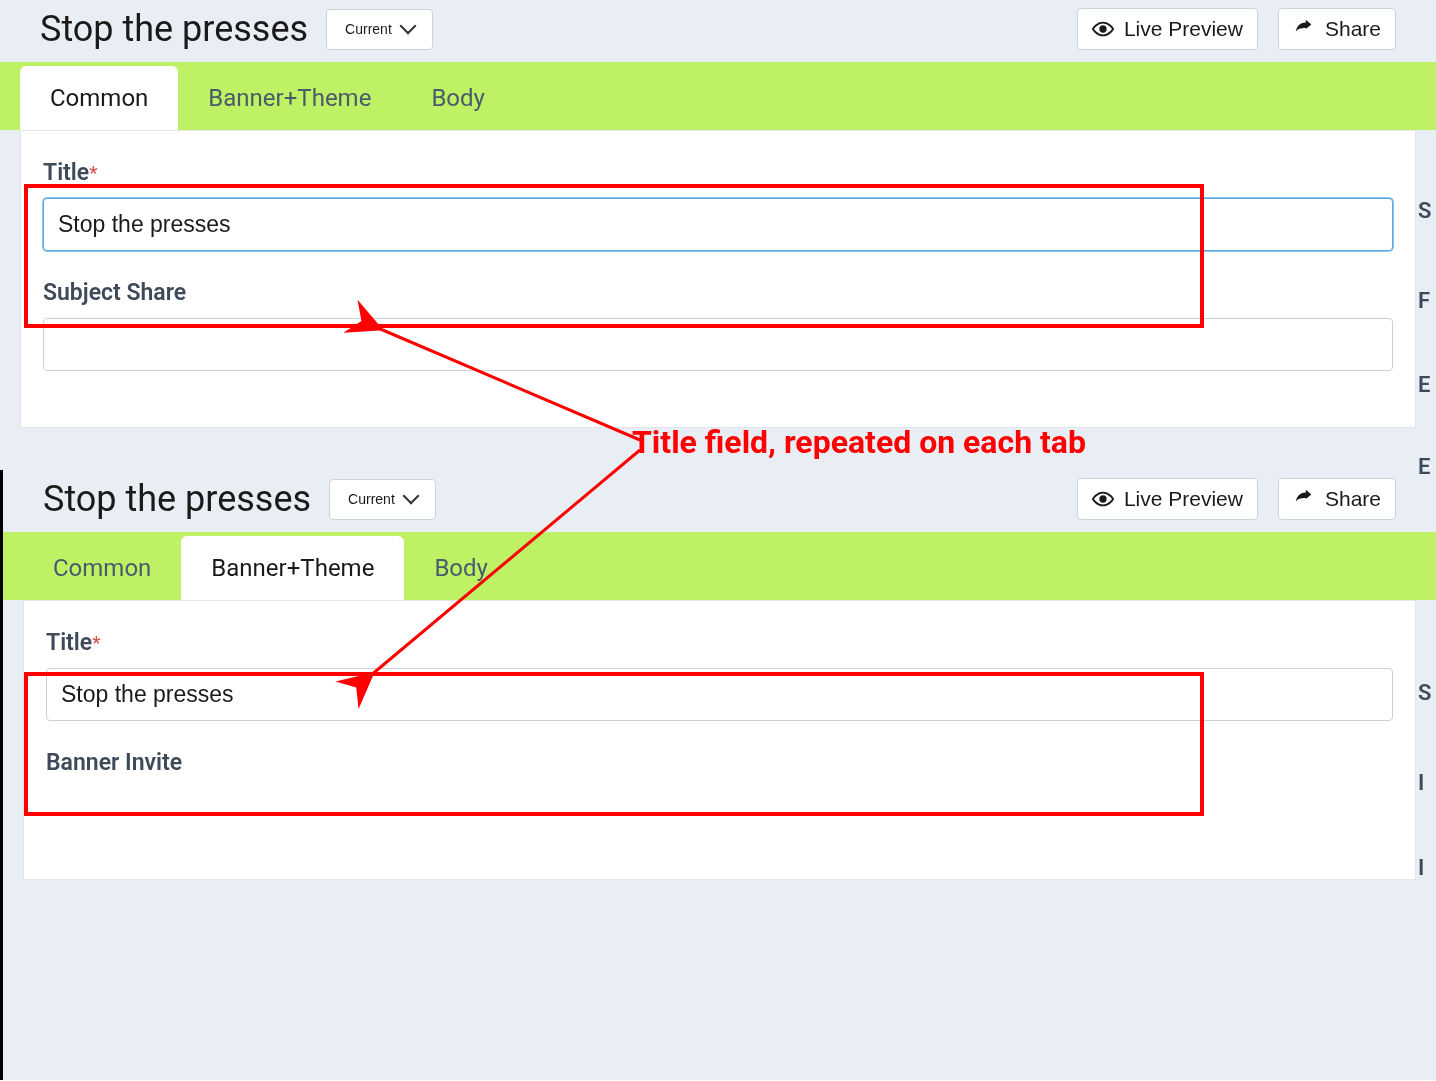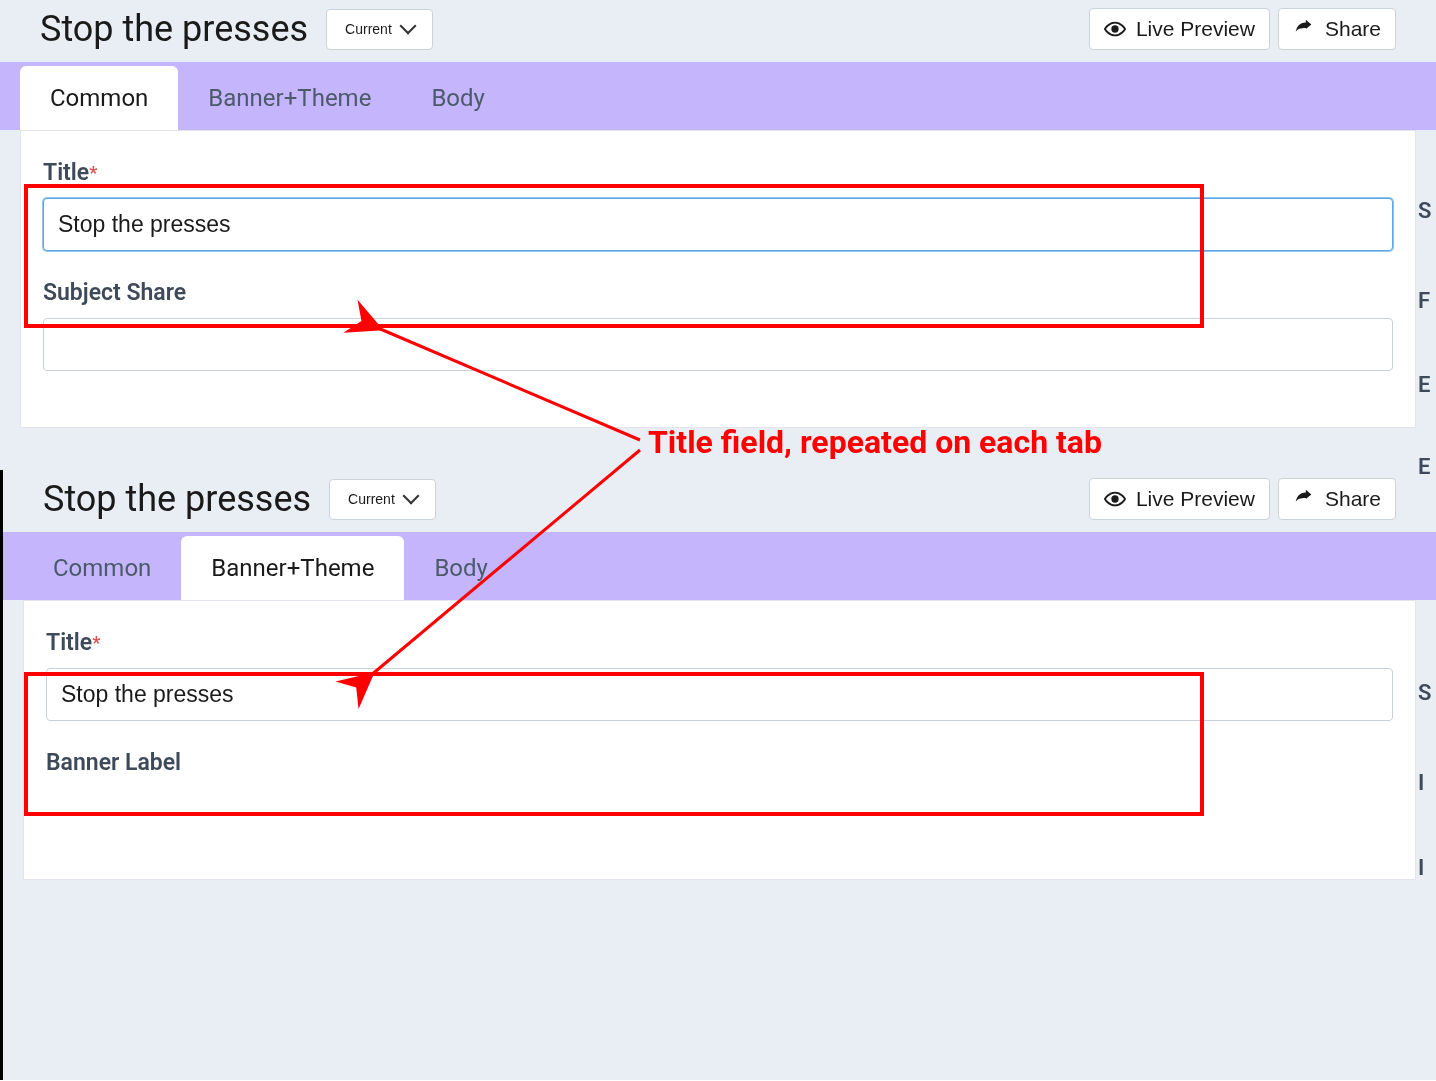--- a/index.html
+++ b/index.html
@@ -38,27 +38,27 @@
     padding: 10px 18px;
     font-size: 14px;
     color: #1a1a1a;
     display: inline-flex;
     align-items: center;
     gap: 10px;
     cursor: pointer;
   }
   .btn.small { padding: 8px 14px; font-size: 21px; }
   .spacer { flex: 1; }
-  .header-actions { display: flex; gap: 8px; margin-left: auto; }
+  .header-actions { display: flex; gap: 20px; margin-left: auto; }
 
   .tabs {
     display: flex;
     align-items: flex-end;
     padding: 0 20px;
-    background: #c4b5fd;
+    background: #bef264;
     height: 68px;
   }
   .tab {
     padding: 18px 30px 18px 30px;
     font-size: 24px;
     color: #4c5a6b;
     cursor: pointer;
     background: transparent;
     border: none;
   }
@@ -237,37 +237,37 @@
 
   <div class="content">
     <div class="form-group">
       <div class="label">
         <span>Title</span>
         <span class="req">*</span>
       </div>
       <input class="input" value="Stop the presses" style="">
     </div>
     <div class="form-group">
-      <div class="label">Banner Label</div>
+      <div class="label">Banner Invite</div>
     </div>
   </div>
 </div>
 
 <div class="side-stub" style="top:198px">S</div>
 <div class="side-stub" style="top:288px">F</div>
 <div class="side-stub" style="top:372px">E</div>
 <div class="side-stub" style="top:454px">E</div>
 <div class="side-stub" style="top:680px">S</div>
 <div class="side-stub" style="top:770px">I</div>
 <div class="side-stub" style="top:855px">I</div>
 
 <div class="highlight-box" style="left:24px; top:184px; width:1180px; height:144px;"></div>
 <div class="highlight-box" style="left:24px; top:672px; width:1180px; height:144px;"></div>
 
-<div class="annotation-label" style="left:648px; top:423px;">Title field, repeated on each tab</div>
+<div class="annotation-label" style="left:632px; top:423px;">Title field, repeated on each tab</div>
 
 <svg class="arrows">
   <defs>
     <marker id="ah" markerWidth="12" markerHeight="12" refX="2" refY="6" orient="auto">
       <path d="M12,0 L0,6 L12,12 L8,6 z" fill="#ff0000"></path>
     </marker>
   </defs>
   <line x1="640" y1="440" x2="378" y2="328" stroke="#ff0000" stroke-width="3" marker-end="url(#ah)"></line>
   <line x1="640" y1="450" x2="370" y2="676" stroke="#ff0000" stroke-width="3" marker-end="url(#ah)"></line>
 </svg>

